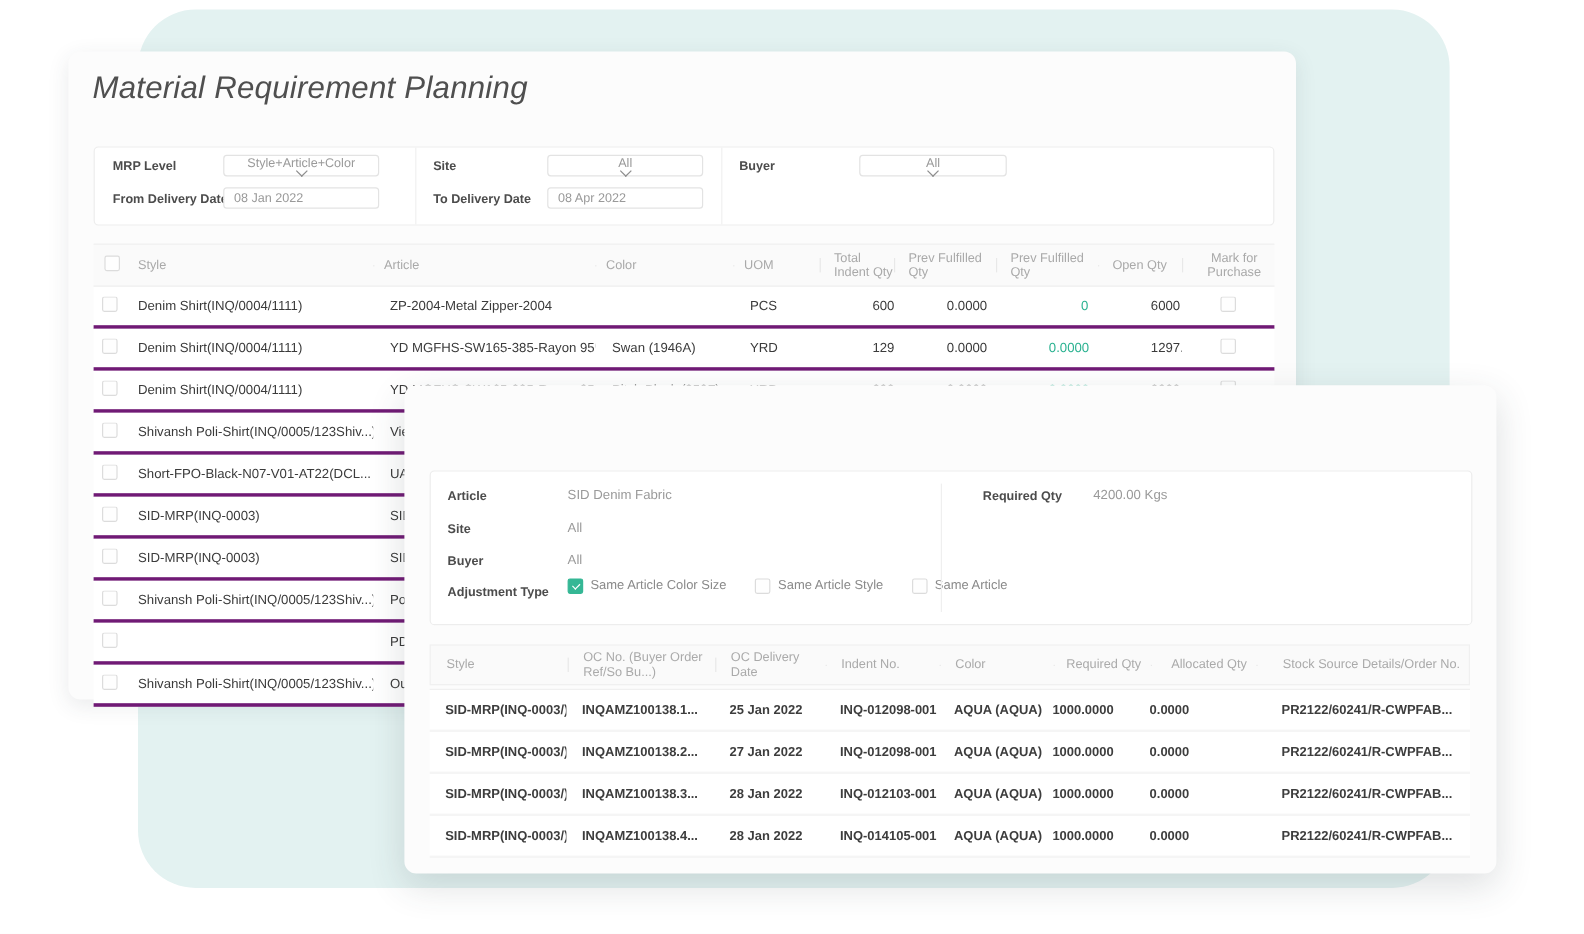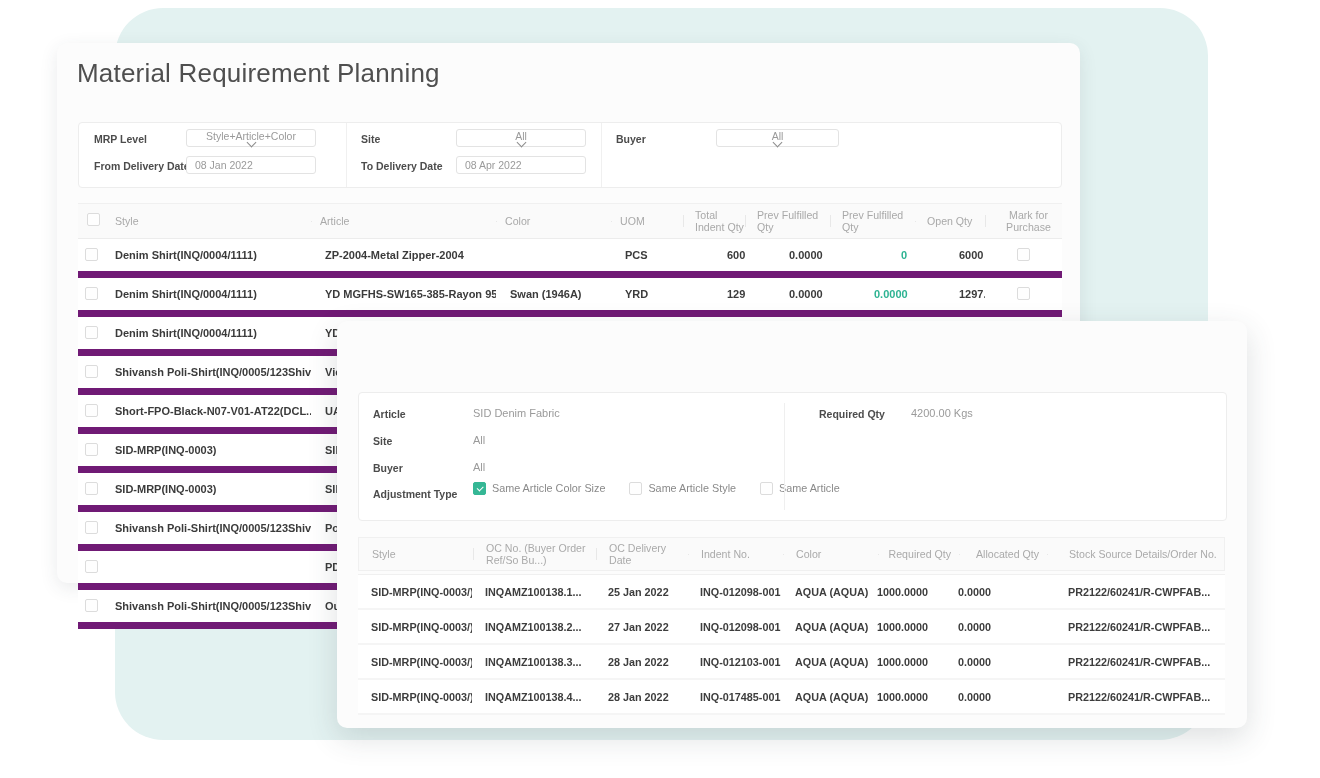--- a/index.html
+++ b/index.html
@@ -20,21 +20,21 @@
   .card.back{
     left:57px;top:43px;width:1023px;height:540px;
     box-shadow:0 5px 18px rgba(50,60,70,.10);
   }
   .card.front{
     left:337px;top:321px;width:910px;height:407px;
     box-shadow:0 10px 30px rgba(50,60,70,.16);
   }
   .page-title{
     position:absolute;left:20px;top:15px;
-    font-size:26px;font-weight:300;color:#4f4f4f;letter-spacing:.2px;
+    font-size:26px;font-weight:300;color:#4f4f4f;letter-spacing:.2px;font-style:italic;
   }
   .panel{
     position:absolute;background:#ffffff;border:1px solid #ededed;border-radius:4px;
   }
   
   .filters{left:21px;top:79px;width:982px;height:64px;}
   .f-lbl{position:absolute;font-size:10.5px;font-weight:700;color:#4c4c4c;white-space:nowrap;}
   .f-ctl{
     position:absolute;height:18px;border:1px solid #e3e3e3;border-radius:3px;background:#fff;
     font-size:10.5px;color:#9a9a9a;display:flex;align-items:center;
@@ -66,22 +66,22 @@
   }
   .mhead{
     height:34px;background:#fafafa;border-top:1px solid #f0f0f0;border-bottom:1px solid #ececec;
     font-size:10.6px;color:#a9a9a9;line-height:1.15;
   }
   .mhead .hc{padding-left:9px;box-sizing:border-box;position:relative;}
   .mhead .hc.sep::before{content:"";position:absolute;left:0;top:6px;bottom:6px;width:1px;background:#e8e8e8;}
   .mhead .hc.num{text-align:left;padding-left:12px;}
   .mhead .hc.ctr{text-align:center;padding-left:10px;}
   .mrow{
-    height:32px;background:#ffffff;border-bottom:7px solid #701a75;
-    font-size:11px;font-weight:700;color:#3b3b3b;
+    height:32px;background:#ffffff;border-bottom:3px solid #701a75;
+    font-size:11px;font-weight:400;color:#3b3b3b;
   }
   .mc{box-sizing:border-box;white-space:nowrap;overflow:hidden;}
   .c-cb{padding-left:7px;}
   .c-style{padding-left:9px;}
   .c-article{padding-left:14px;}
   .c-color{padding-left:14px;}
   .c-uom{padding-left:14px;}
   .c-num{text-align:right;padding-right:8px;margin-left:44px;}
   .c-num.green{color:#2db392;}
   .c-mark{text-align:center;}
@@ -370,21 +370,21 @@
     <div class="dc">INQ-012103-001</div>
     <div class="dc">AQUA (AQUA)</div>
     <div class="dc num">1000.0000</div>
     <div class="dc num">0.0000</div>
     <div class="dc stock">PR2122/60241/R-CWPFAB...</div>
   </div>
   <div class="drow">
     <div class="dc">SID-MRP(INQ-0003/)</div>
     <div class="dc">INQAMZ100138.4...</div>
     <div class="dc">28 Jan 2022</div>
-    <div class="dc">INQ-017485-001</div>
+    <div class="dc">INQ-014105-001</div>
     <div class="dc">AQUA (AQUA)</div>
     <div class="dc num">1000.0000</div>
     <div class="dc num">0.0000</div>
     <div class="dc stock">PR2122/60241/R-CWPFAB...</div>
   </div>
       </div>
   </div>
 </div>
 
 </body></html>

